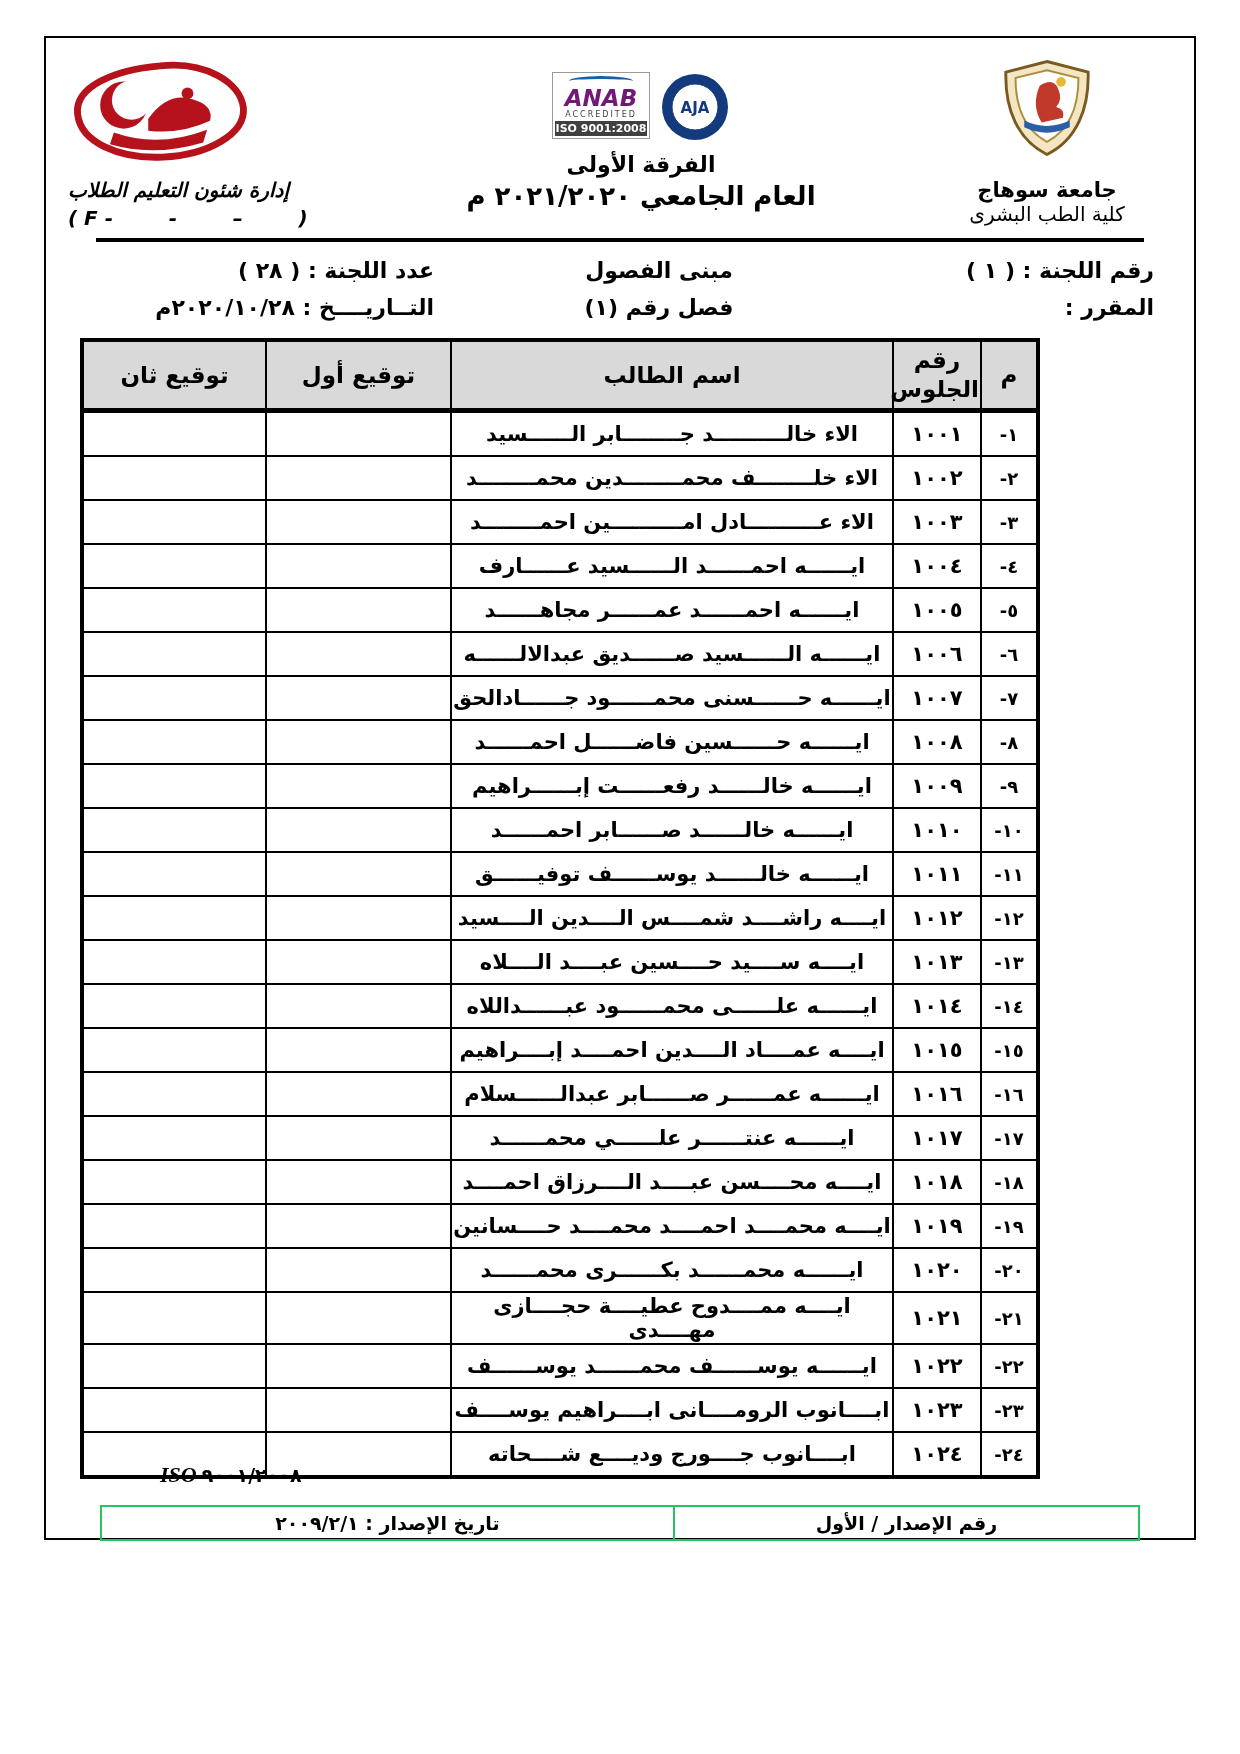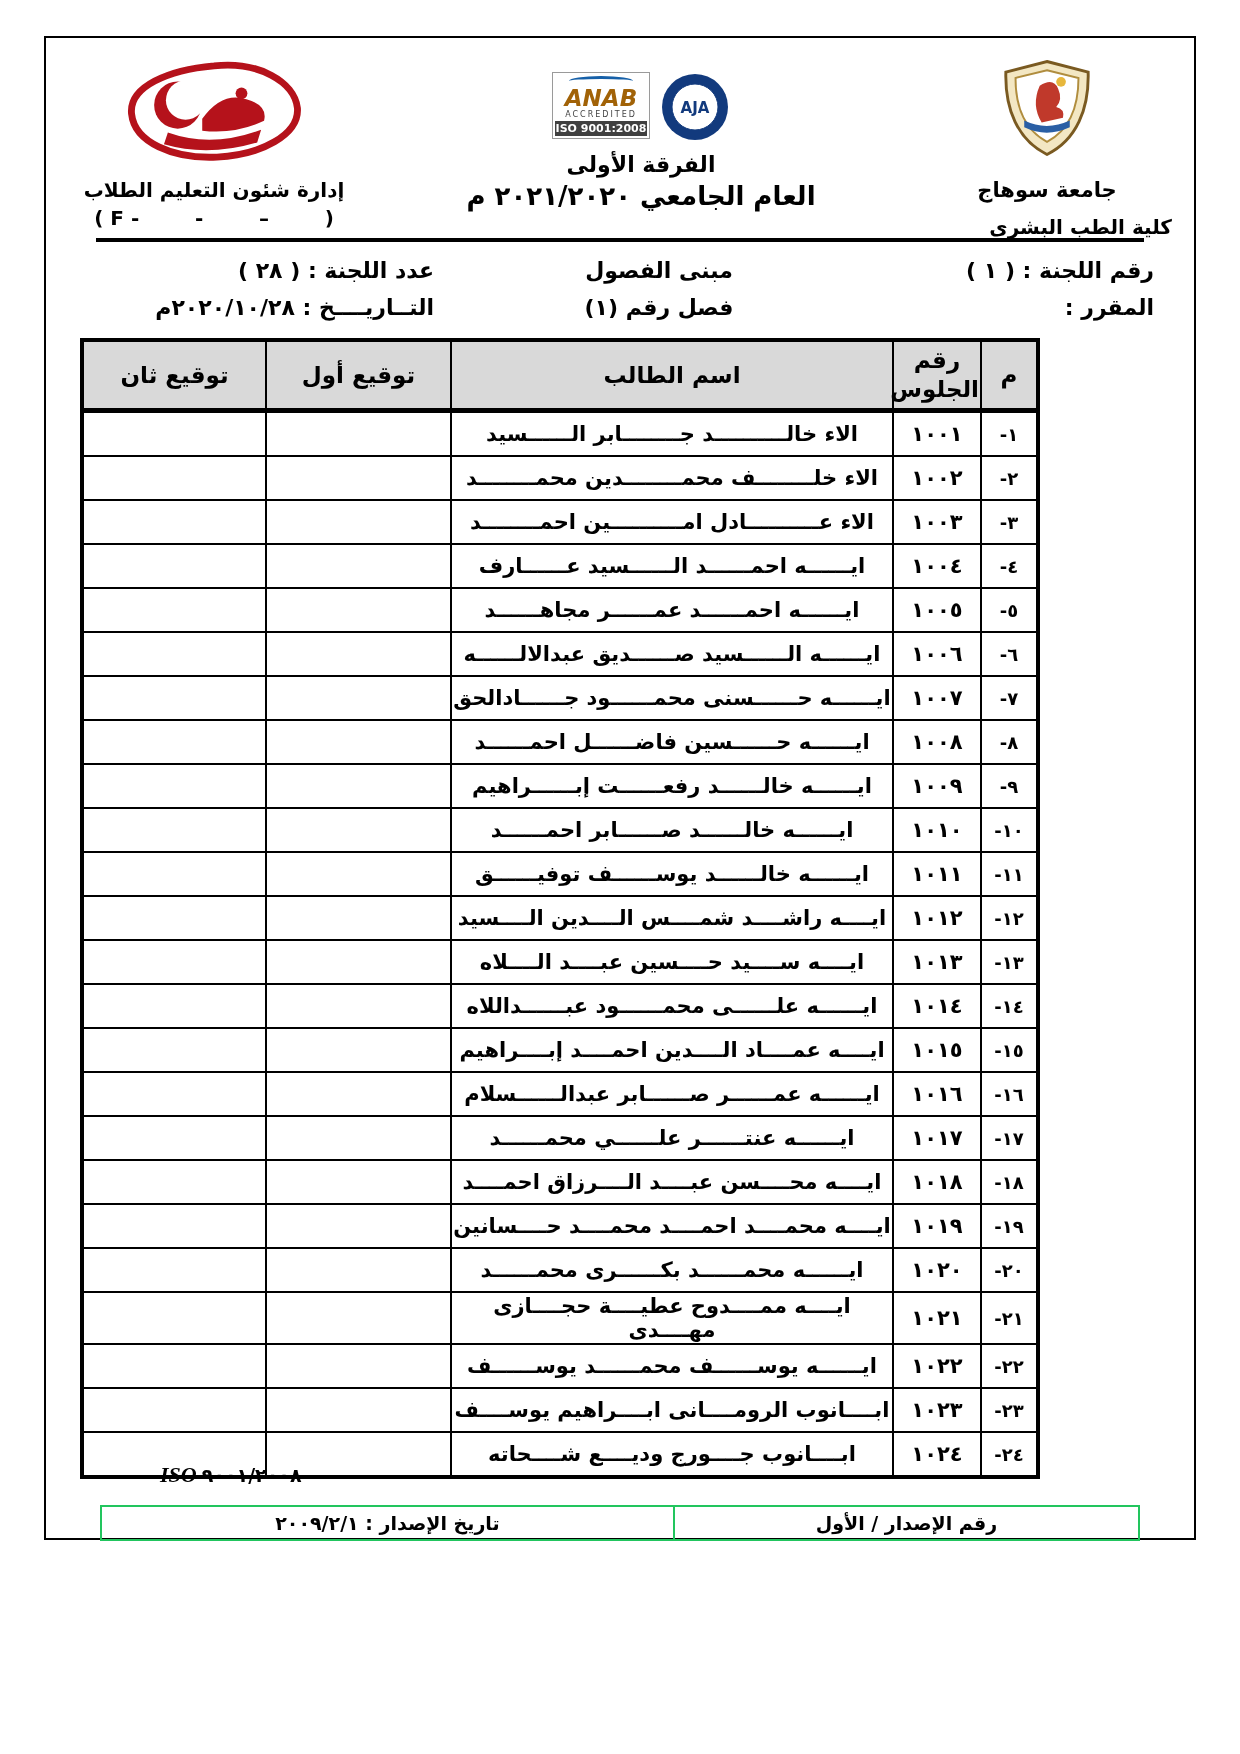--- a/index.html
+++ b/index.html
@@ -9,32 +9,32 @@
   }
   .page{position:relative;width:1240px;height:1754px;direction:rtl;background:#fff;overflow:hidden;}
   .frame{
     position:absolute;top:36px;left:44px;width:1152px;height:1504px;
     border:2px solid #000;box-sizing:border-box;
   }
   
   .header-row{display:flex;padding:20px 22px 0 22px;height:200px;box-sizing:border-box;}
   .uni-block{width:250px;text-align:center;}
   .center-block{flex:1;text-align:center;}
-  .admin-block{width:292px;text-align:center;}
+  .admin-block{width:292px;text-align:left;font-style:italic;}
   .uni-name{font-size:21px;font-weight:bold;margin-top:16px;}
-  .uni-fac{font-size:20px;font-weight:bold;margin-top:13px;text-align:right;}
+  .uni-fac{font-size:20px;font-weight:normal;margin-top:0;}
   .logos-row{display:flex;justify-content:center;align-items:flex-start;gap:10px;margin-top:14px;direction:ltr;height:72px;}
   .grade-title{font-size:22px;font-weight:bold;margin-top:8px;}
   .year-title{font-size:26px;font-weight:bold;margin-top:4px;}
   .admin-dept{font-size:20px;font-weight:bold;margin-top:10px;}
   .form-code{font-size:20px;font-weight:bold;direction:ltr;white-space:pre;margin-top:4px;}
   
   .anab{width:98px;border:1px solid #9a9a9a;padding:3px 2px 2px 2px;direction:ltr;background:#fff;box-sizing:border-box;}
   .anab-swoosh{width:70%;height:7px;margin:0 auto;border-top:3px solid #1660a8;border-radius:50%;}
-  .anab-name{color:#a16207;font-weight:bold;font-style:italic;font-size:23px;line-height:1.05;}
+  .anab-name{color:#701a75;font-weight:bold;font-style:italic;font-size:23px;line-height:1.05;}
   .anab-acc{font-size:8px;letter-spacing:2px;color:#444;}
   .anab-iso{background:#404040;color:#fff;font-size:11px;font-weight:bold;margin-top:2px;padding:1px 0;}
   
   .rule{border-top:4px solid #000;margin:0 50px;}
   
   .info-grid{
     display:grid;grid-template-columns:330px 330px 1fr;
     padding:16px 40px 0 40px;row-gap:12px;
     font-size:22px;font-weight:bold;
   }

